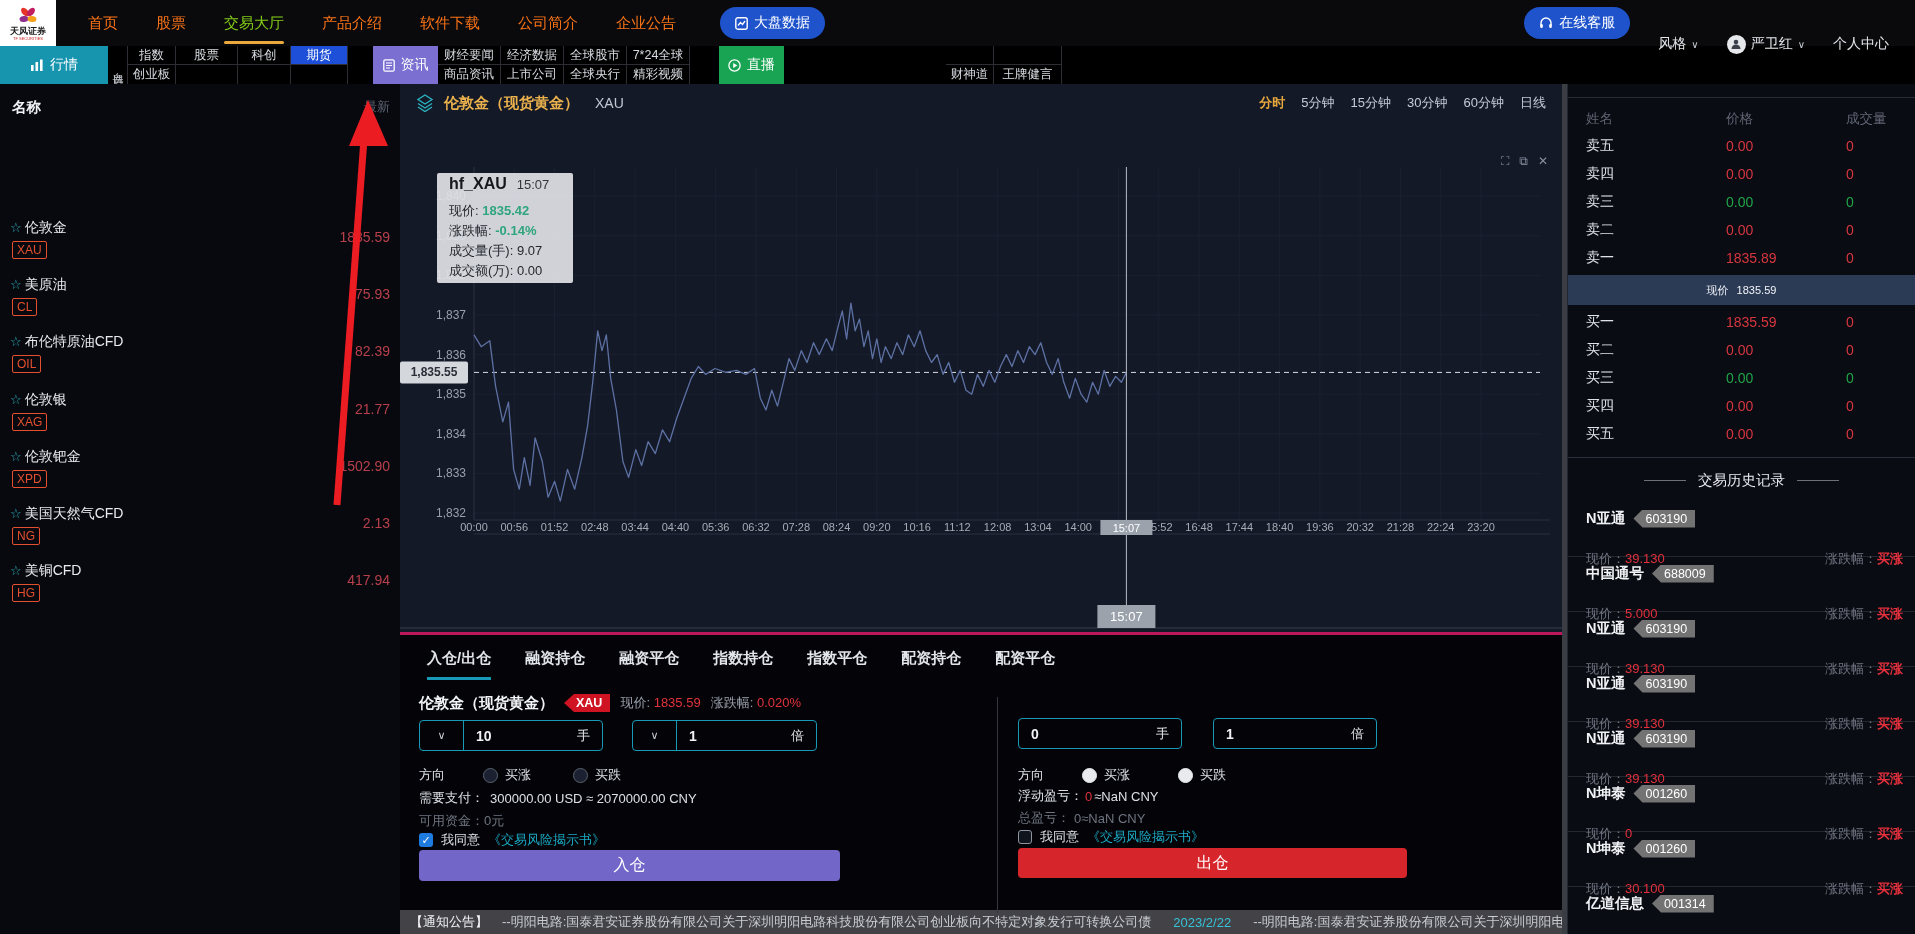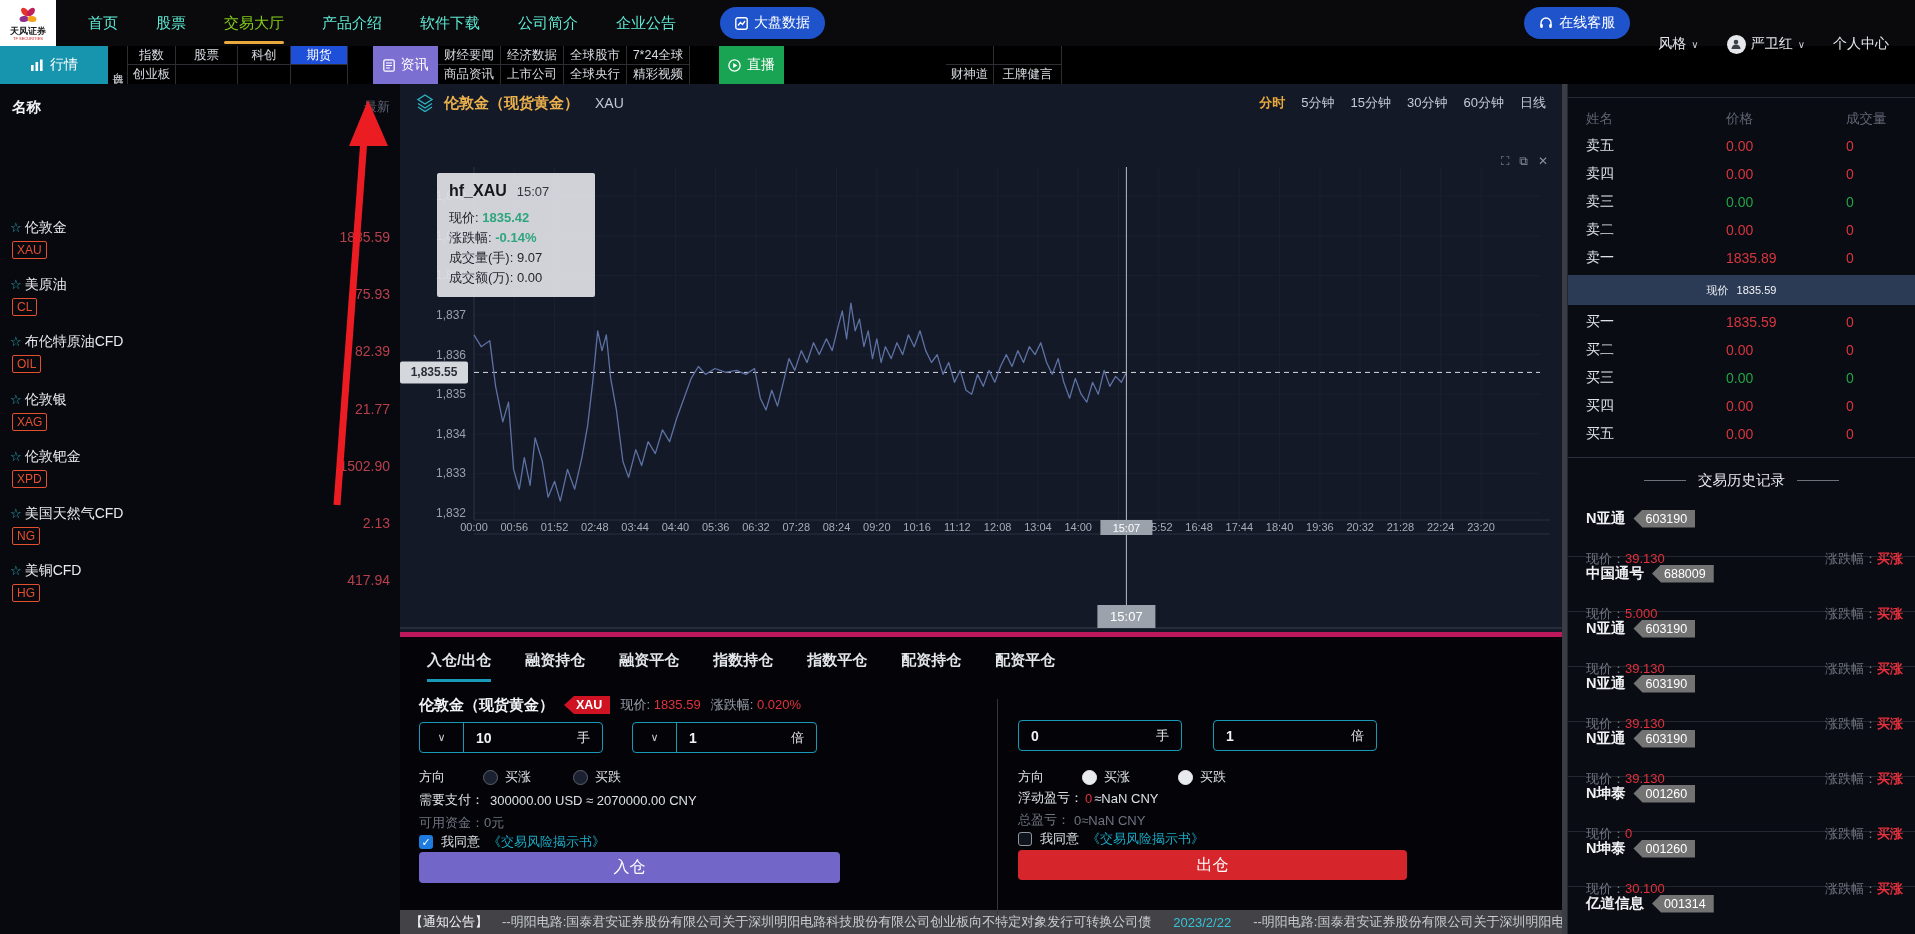--- a/index.html
+++ b/index.html
@@ -5,21 +5,21 @@
   * { margin:0; padding:0; box-sizing:border-box; }
   html,body { width:1915px; height:934px; overflow:hidden; background:#000; font-family:"Liberation Sans","DejaVu Sans",sans-serif; }
   #app { width:1915px; height:934px; position:relative; background:#000; }
 
   
   #topnav { height:46px; display:flex; align-items:center; background:#0A0A0D; position:relative; }
   #logo { width:56px; height:46px; background:#fff; display:flex; flex-direction:column; align-items:center; justify-content:center; }
   #logo .lg-cn { font-size:9px; font-weight:bold; color:#1a1a1a; line-height:9px; margin-top:1px;}
   #logo .lg-en { font-size:4px; color:#c22; line-height:5px; }
   #topnav nav { display:flex; align-items:center; margin-left:32px; }
-  .nav-item { position:relative; color:#5eead4; font-size:15px; margin-right:38px; height:46px; line-height:46px; cursor:pointer; }
+  .nav-item { position:relative; color:#f97316; font-size:15px; margin-right:38px; height:46px; line-height:46px; cursor:pointer; }
   .nav-item.active { color:#84cc16; }
   .nav-item.active::after { content:""; position:absolute; left:50%; transform:translateX(-50%); bottom:2px; width:60px; height:3px; background:#E9A93C; border-radius:2px; }
   .pill-btn { display:flex; align-items:center; gap:6px; background:#1E53CC; color:#fff; font-size:14px; border:none; border-radius:16px; padding:7px 15px; cursor:pointer; }
   #market-data-btn { margin-left:6px; }
   #topnav .right { margin-left:auto; display:flex; align-items:center; gap:28px; padding-right:26px; }
   .tn-text { color:#E3E6EB; font-size:14px; display:flex; align-items:center; gap:5px; cursor:pointer;margin-top:42px; }
   .chev { font-size:10px; color:#C8CCD3; }
   .avatar { width:19px; height:19px; border-radius:50%; background:#E6E8EC; display:inline-flex; align-items:center; justify-content:center; }
 
   
@@ -57,29 +57,29 @@
   #chart-header { height:38px; display:flex; align-items:center; padding:0 16px; }
   #chart-title { color:#E9B04C; font-size:15px; font-weight:bold; margin-left:10px; }
   #chart-symbol { color:#C3C8D2; font-size:14px; margin-left:16px; }
   #timeframes { margin-left:auto; display:flex; gap:16px; font-size:13px; }
   .tf { color:#C6CBD5; cursor:pointer; }
   .tf.active { color:#E9A93C; font-weight:bold; }
   #chart-canvas { height:510px; position:relative; }
   #chart-svg { position:absolute; left:0; top:0; }
   #chart-tools { position:absolute; right:14px; top:32px; display:flex; gap:10px; }
   #chart-tools span { color:#8A90A0; font-size:12px; cursor:pointer; line-height:14px; }
-  #tooltip { position:absolute; left:37px; top:51px; width:158px; background:rgba(223,225,230,0.93); border-radius:2px; padding:9px 12px; z-index:5; }
+  #tooltip { position:absolute; left:37px; top:51px; width:136px; background:rgba(223,225,230,0.93); border-radius:2px; padding:2px 12px; z-index:5; }
   .tt-head { display:flex; align-items:baseline; gap:10px; margin-bottom:8px; }
   .tt-title { font-size:16px; font-weight:bold; color:#15171c; }
   .tt-time { font-size:13px; color:#33363d; }
   .tt-row { font-size:13px; color:#23262c; line-height:20px; }
   .tt-row .g { color:#2FA57D; font-weight:bold; }
 
   
-  #trade-panel { height:278px; background:#040408; position:relative; border-top:5px solid #be185d; }
+  #trade-panel { height:278px; background:#040408; position:relative; border-top:3px solid #be185d; }
   #tp-tabs { position:absolute; top:14px; left:27px; display:flex; gap:34px; }
   .tp-tab { color:#E2E5EA; font-size:15px; font-weight:bold; padding-bottom:9px; cursor:pointer; }
   .tp-tab.active { border-bottom:3px solid #1899B8; }
   #instr-row { position:absolute; top:56px; left:19px; height:24px; display:flex; align-items:center; gap:10px; }
   #instr-name { color:#F2F3F6; font-size:15px; font-weight:bold; }
   .tag-red { background:#CF1322; color:#fff; font-size:12.5px; font-weight:bold; padding:2px 8px 2px 12px; clip-path:polygon(10px 0,100% 0,100% 100%,10px 100%,0 50%); }
   .kv { font-size:13px; }
   .kv .k { color:#9AA0AB; }
   .kv .red { color:#E0333C; }
   .inp { position:absolute; height:31px; border:1px solid #1899B8; border-radius:4px; display:flex; align-items:center; background:transparent; }

